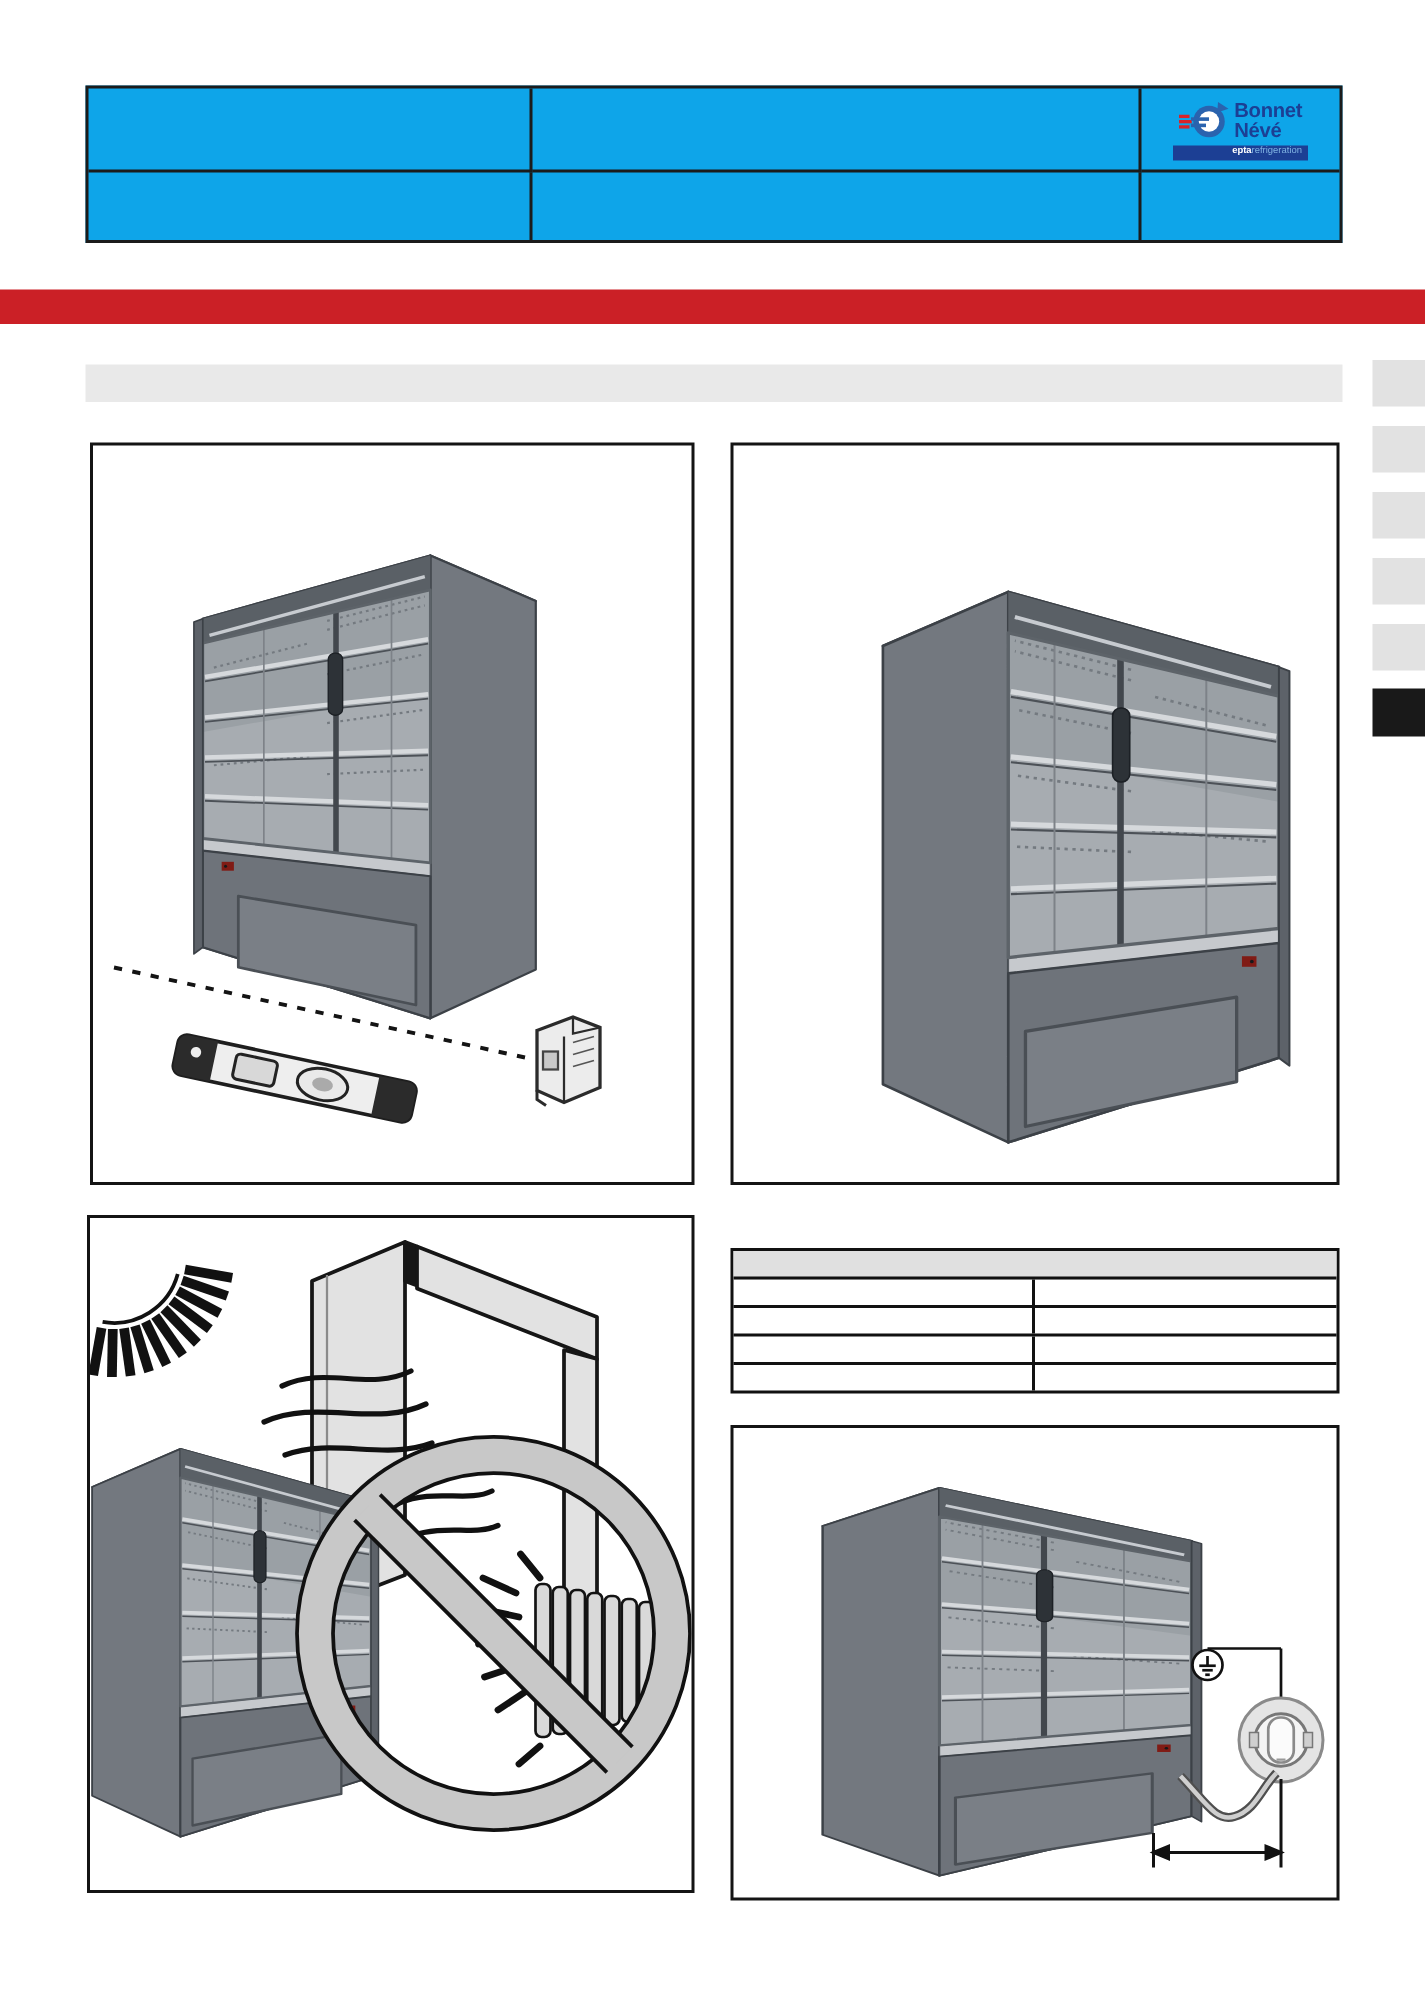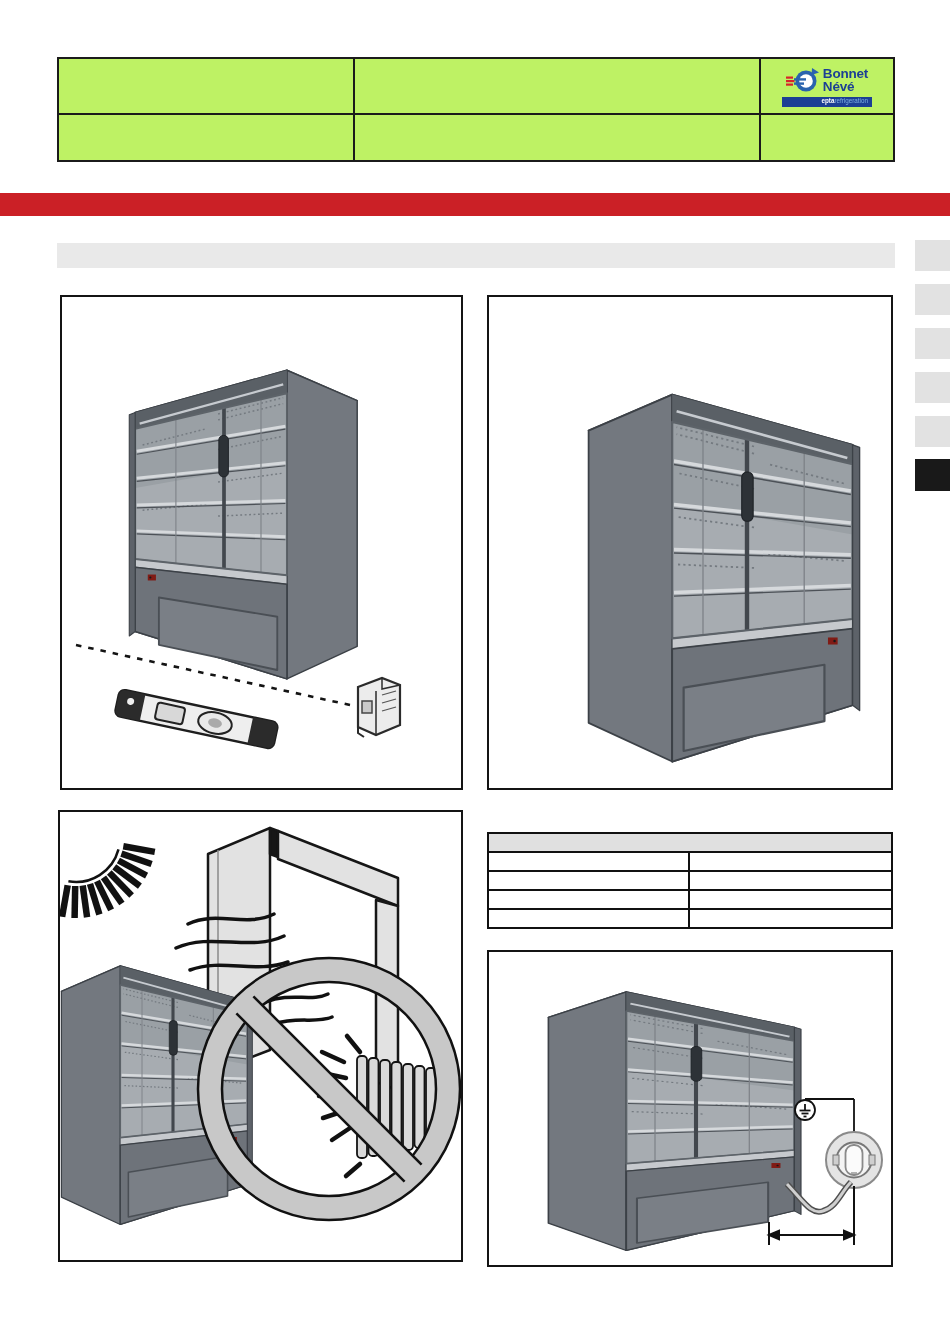--- a/index.html
+++ b/index.html
@@ -2,21 +2,21 @@
 <html><head>
 <meta charset="utf-8">
 <style>
   html,body{margin:0;padding:0;background:#ffffff;}
   .page{position:relative;width:950px;height:1344px;background:#ffffff;overflow:hidden;
         font-family:"Liberation Sans", sans-serif;}
 
   
   .header-table{position:absolute;left:57px;top:57px;width:838px;height:105px;
     display:grid;grid-template-columns:296px 406px 1fr;grid-template-rows:56px 1fr;
-    border:2px solid #1b1b1b;box-sizing:border-box;background:#bef264;}
+    border:2px solid #1b1b1b;box-sizing:border-box;background:#0ea5e9;}
   .h-cell{border-right:2px solid #1b1b1b;border-bottom:2px solid #1b1b1b;
     font-size:11px;color:#222;box-sizing:border-box;}
   .h-cell.c2{border-right:none;}
   .h-cell.r1{border-bottom:none;}
   .logo-cell{display:flex;align-items:center;justify-content:center;}
 
   
   .logo{display:flex;flex-direction:column;align-items:center;}
   .logo-row{display:flex;align-items:center;gap:3px;}
   .logo-text{font-weight:bold;font-size:13.5px;line-height:12.5px;color:#1c3f94;letter-spacing:-0.2px;}

